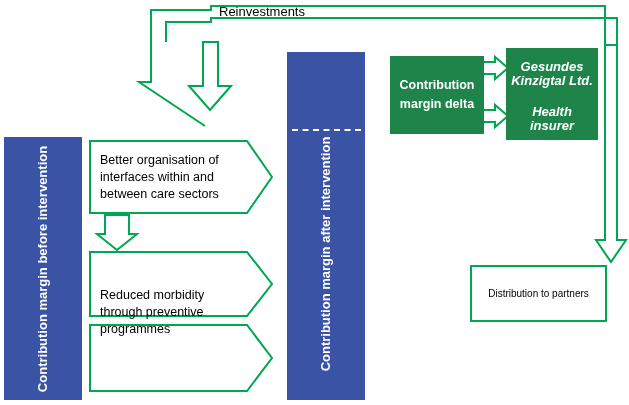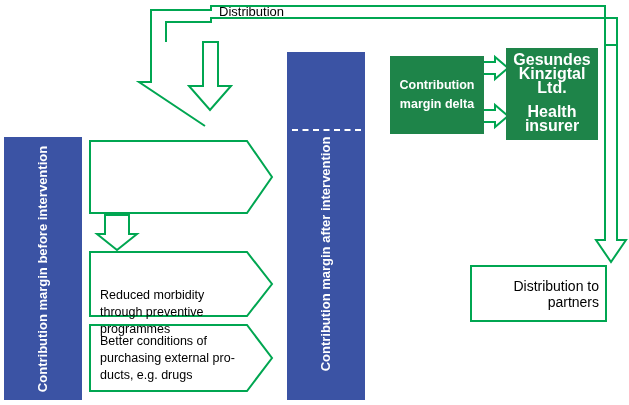--- a/index.html
+++ b/index.html
@@ -50,34 +50,34 @@
     color: #ffffff;
     font-weight: bold;
     font-size: 12.5px;
     line-height: 19px;
     display: flex;
     align-items: center;
     justify-content: center;
     text-align: center;
     padding: 2px 4px;
   }
-  .green-box.small { font-size: 16px; line-height: 14px; }
+  .green-box.small { font-size: 13px; line-height: 14px; font-style: italic; }
 
   
   .outline-box {
     background: #ffffff;
     border: 2px solid #00A651;
     box-sizing: border-box;
     color: #000000;
-    font-size: 14px;
+    font-size: 10px;
     line-height: 16px;
     display: flex;
     align-items: center;
     justify-content: center;
-    text-align: right;
+    text-align: left;
     padding: 4px 6px;
   }
 
   
   .arrow-box {
     position: absolute;
     color: #000000;
     font-size: 12.5px;
     line-height: 17px;
   }
@@ -137,40 +137,40 @@
 
   <div class="abs blue-bar" style="left:4px; top:137px; width:78px; height:263px;">
     <div class="vert-label">Contribution margin before intervention</div>
   </div>
 
   <div class="abs blue-bar" style="left:287px; top:52px; width:78px; height:348px;">
     <div class="abs dash-sep" style="left:4px; top:76px; width:69px;"></div>
     <div class="vert-label" style="top:58%;">Contribution margin after intervention</div>
   </div>
 
-  <div class="title-text" style="left:219px; top:4px;">Distribution</div>
+  <div class="title-text" style="left:219px; top:4px;">Reinvestments</div>
 
   <div class="abs green-box" style="left:390px; top:56px; width:94px; height:78px;">
     <span>Contribution margin delta</span>
   </div>
 
   <div class="abs green-box small" style="left:506px; top:48px; width:92px; height:52px;">
     <span>Gesundes Kinzigtal Ltd.</span>
   </div>
 
   <div class="abs green-box small" style="left:506px; top:98px; width:92px; height:42px;">
     <span>Health insurer</span>
   </div>
 
   <div class="abs outline-box" style="left:470px; top:265px; width:137px; height:57px;">
     <span>Distribution to partners</span>
   </div>
 
+  <div class="arrow-box" style="left:90px; top:141px; width:182px; height:72px;">
+    <div class="txt">Better organisation of interfaces within and between care sectors</div>
+  </div>
 
   <div class="arrow-box" style="left:90px; top:252px; width:182px; height:64px;margin-top:28px;">
     <div class="txt">Reduced morbidity through preventive programmes</div>
   </div>
 
-  <div class="arrow-box" style="left:90px; top:325px; width:182px; height:66px;">
-    <div class="txt">Better conditions of purchasing external pro-ducts, e.g. drugs</div>
-  </div>
 
 </div>
 
 </body></html>

